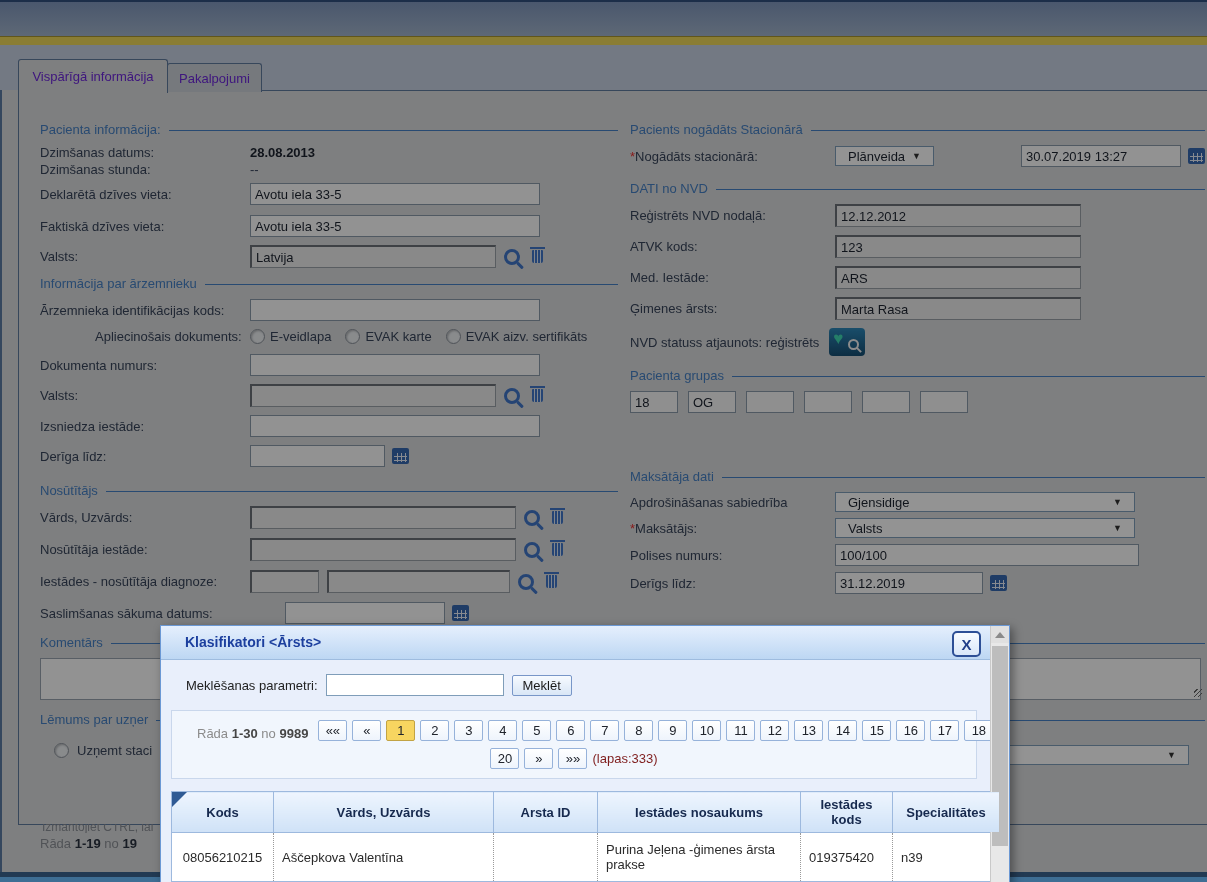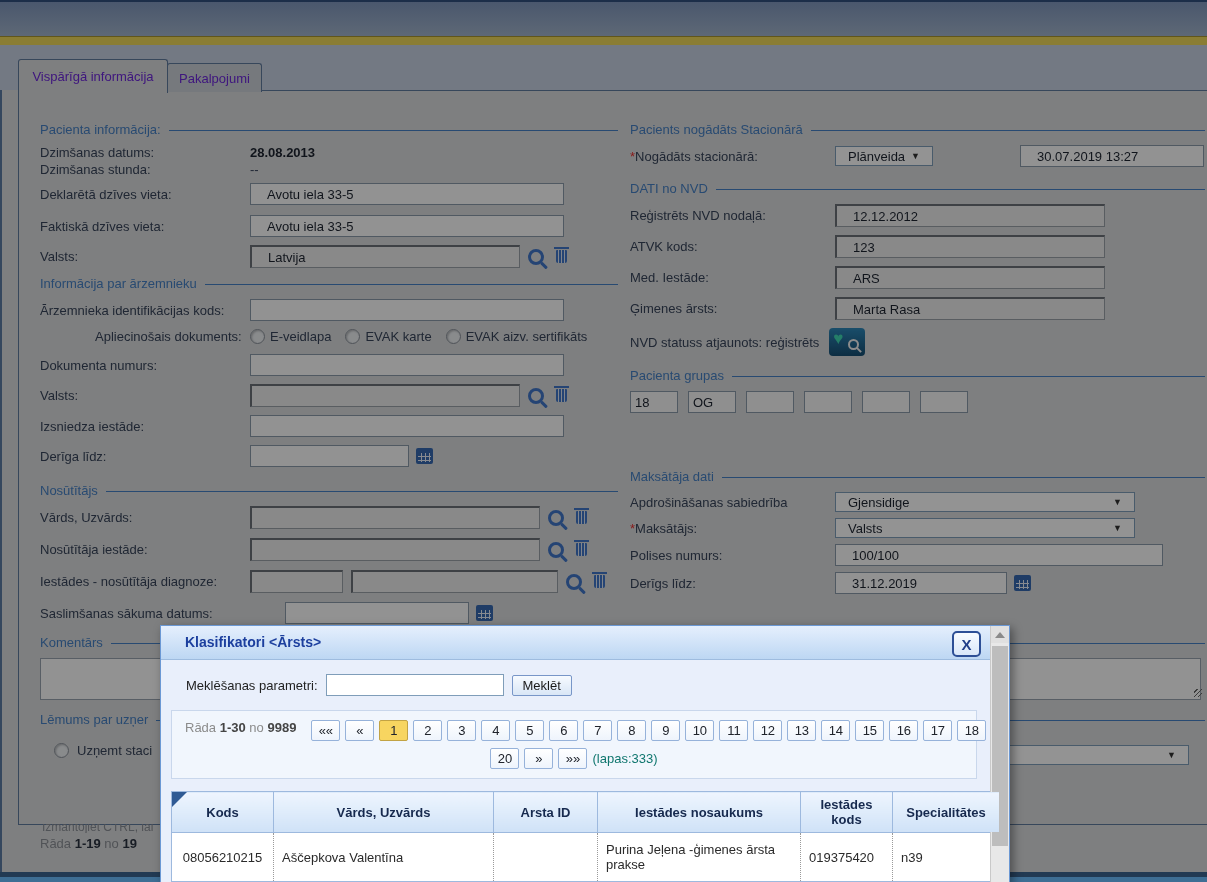--- a/index.html
+++ b/index.html
@@ -19,21 +19,21 @@
   .tab{position:absolute;border:1px solid #5f7a9e;border-bottom:none;border-radius:3px 3px 0 0;
        display:flex;align-items:center;justify-content:center;color:#6d28d9;z-index:2;}
   .tab.active{left:18px;top:59px;width:148px;height:33px;background:#dadbdc;}
   .tab.inactive{left:167px;top:63px;width:93px;height:28px;background:#ccd1d8;}
   .sect{display:flex;align-items:center;gap:8px;color:#4680c4;margin-bottom:8px;white-space:nowrap;}
   .sect::after{content:"";flex:1;border-top:1px solid #4680c4;margin-top:2px;}
   .frow{display:flex;align-items:center;margin-bottom:8px;}
   .frow label{min-width:210px;flex-shrink:0;white-space:nowrap;}
   .rlabel{min-width:205px !important;}
   .inp{height:18px;border:1px solid #8b99a9;background:#fbfbfb;font-family:inherit;font-size:13px;
-       color:#1d2430;padding:1px 16px;}
+       color:#1d2430;padding:1px 4px;}
   .inp.dis{background:#ededed;border:1px solid #9aa0a8;border-top:2px solid #6b7078;border-left:2px solid #6b7078;}
   .sel{background:#fdfdfd;border:1px solid #7f9db9;height:20px;display:flex;align-items:center;
        justify-content:space-between;padding:0 12px;color:#1d2430;box-sizing:border-box;}
   .sel::after{content:"▼";font-size:9px;color:#333;margin-left:6px;}
   .w280{width:280px;}.w235{width:235px;}.w255{width:255px;}.w300{width:300px;}
   .bold{font-weight:bold;color:#1d2430;}
   .req{color:#e83030;}
   
   .mag{position:relative;width:10px;height:10px;border:3px solid #4076c8;border-radius:50%;
        display:inline-block;margin:0 6px 0 8px;flex-shrink:0;}
@@ -92,28 +92,28 @@
   .vs-up::after{content:"";width:0;height:0;border-left:5px solid transparent;border-right:5px solid transparent;
          border-bottom:6px solid #8a8a8a;}
   .vs-thumb{position:absolute;left:1px;right:1px;top:20px;height:200px;background:#bdbdbd;}
   .m-body{padding:14px 24px 12px 10px;border-radius:17px;}
   .search-row{display:flex;align-items:center;gap:8px;margin-left:15px;}
   .search-row input{width:168px;height:18px;border:1px solid #7f9db9;background:#fff;
          font-family:inherit;font-size:13px;padding:1px 4px;}
   .btn{border:1px solid #7896c8;border-radius:2px;background:linear-gradient(#f6faff,#d9e6f6);
        padding:2px 10px;font-size:13px;color:#1a1a1a;cursor:pointer;font-family:inherit;}
   .pag-panel{margin-top:14px;width:792px;border:1px solid #c9d7ec;background:#f1f6fd;padding:9px 6px 9px;}
-  .pag-line1{display:flex;align-items:flex-start;gap:5px;padding-left:7px;}
+  .pag-line1{display:flex;align-items:flex-end;padding-left:7px;margin-left:12px;}
   .pag-line2{display:flex;align-items:center;gap:5px;justify-content:center;margin-top:7px;}
   .pag-info{color:#8b8b8b;margin-right:10px;white-space:nowrap;}
   .pag-info b{color:#454545;}
   .pbtn{min-width:15px;padding:2px 6px;text-align:center;border:1px solid #96b2da;border-radius:2px;
         background:linear-gradient(#ffffff,#eef4fc);color:#20242c;cursor:pointer;display:inline-block;}
   .pbtn.cur{background:#f7d560;border-color:#c2a344;}
-  .pag-note{color:#0f766e;}
+  .pag-note{color:#7f1d1d;}
   .tbl{margin-top:12px;width:805px;border-collapse:collapse;table-layout:fixed;background:#fff;
        border:1px solid #9db9de;}
   .tbl th{background:linear-gradient(#eef5fe,#cfe2f7);border:1px solid #9db9de;color:#16294e;
        font-size:13px;font-weight:bold;text-align:center;padding:5px 3px;position:relative;}
   .tbl td{border-left:1px dotted #9a9a9a;padding:4px 8px;font-size:13px;color:#2a2a2a;height:40px;
        vertical-align:middle;background:#fff;overflow:hidden;}
   .tbl td:first-child{border-left:none;text-align:center;}
   .c0{width:95px;}.c1{width:213px;}.c2{width:97px;}.c3{width:196px;}.c4{width:85px;}.c5{width:100px;}
   .corner{position:absolute;left:0;top:0;width:0;height:0;border-top:15px solid #2f5a94;
        border-right:15px solid transparent;}

